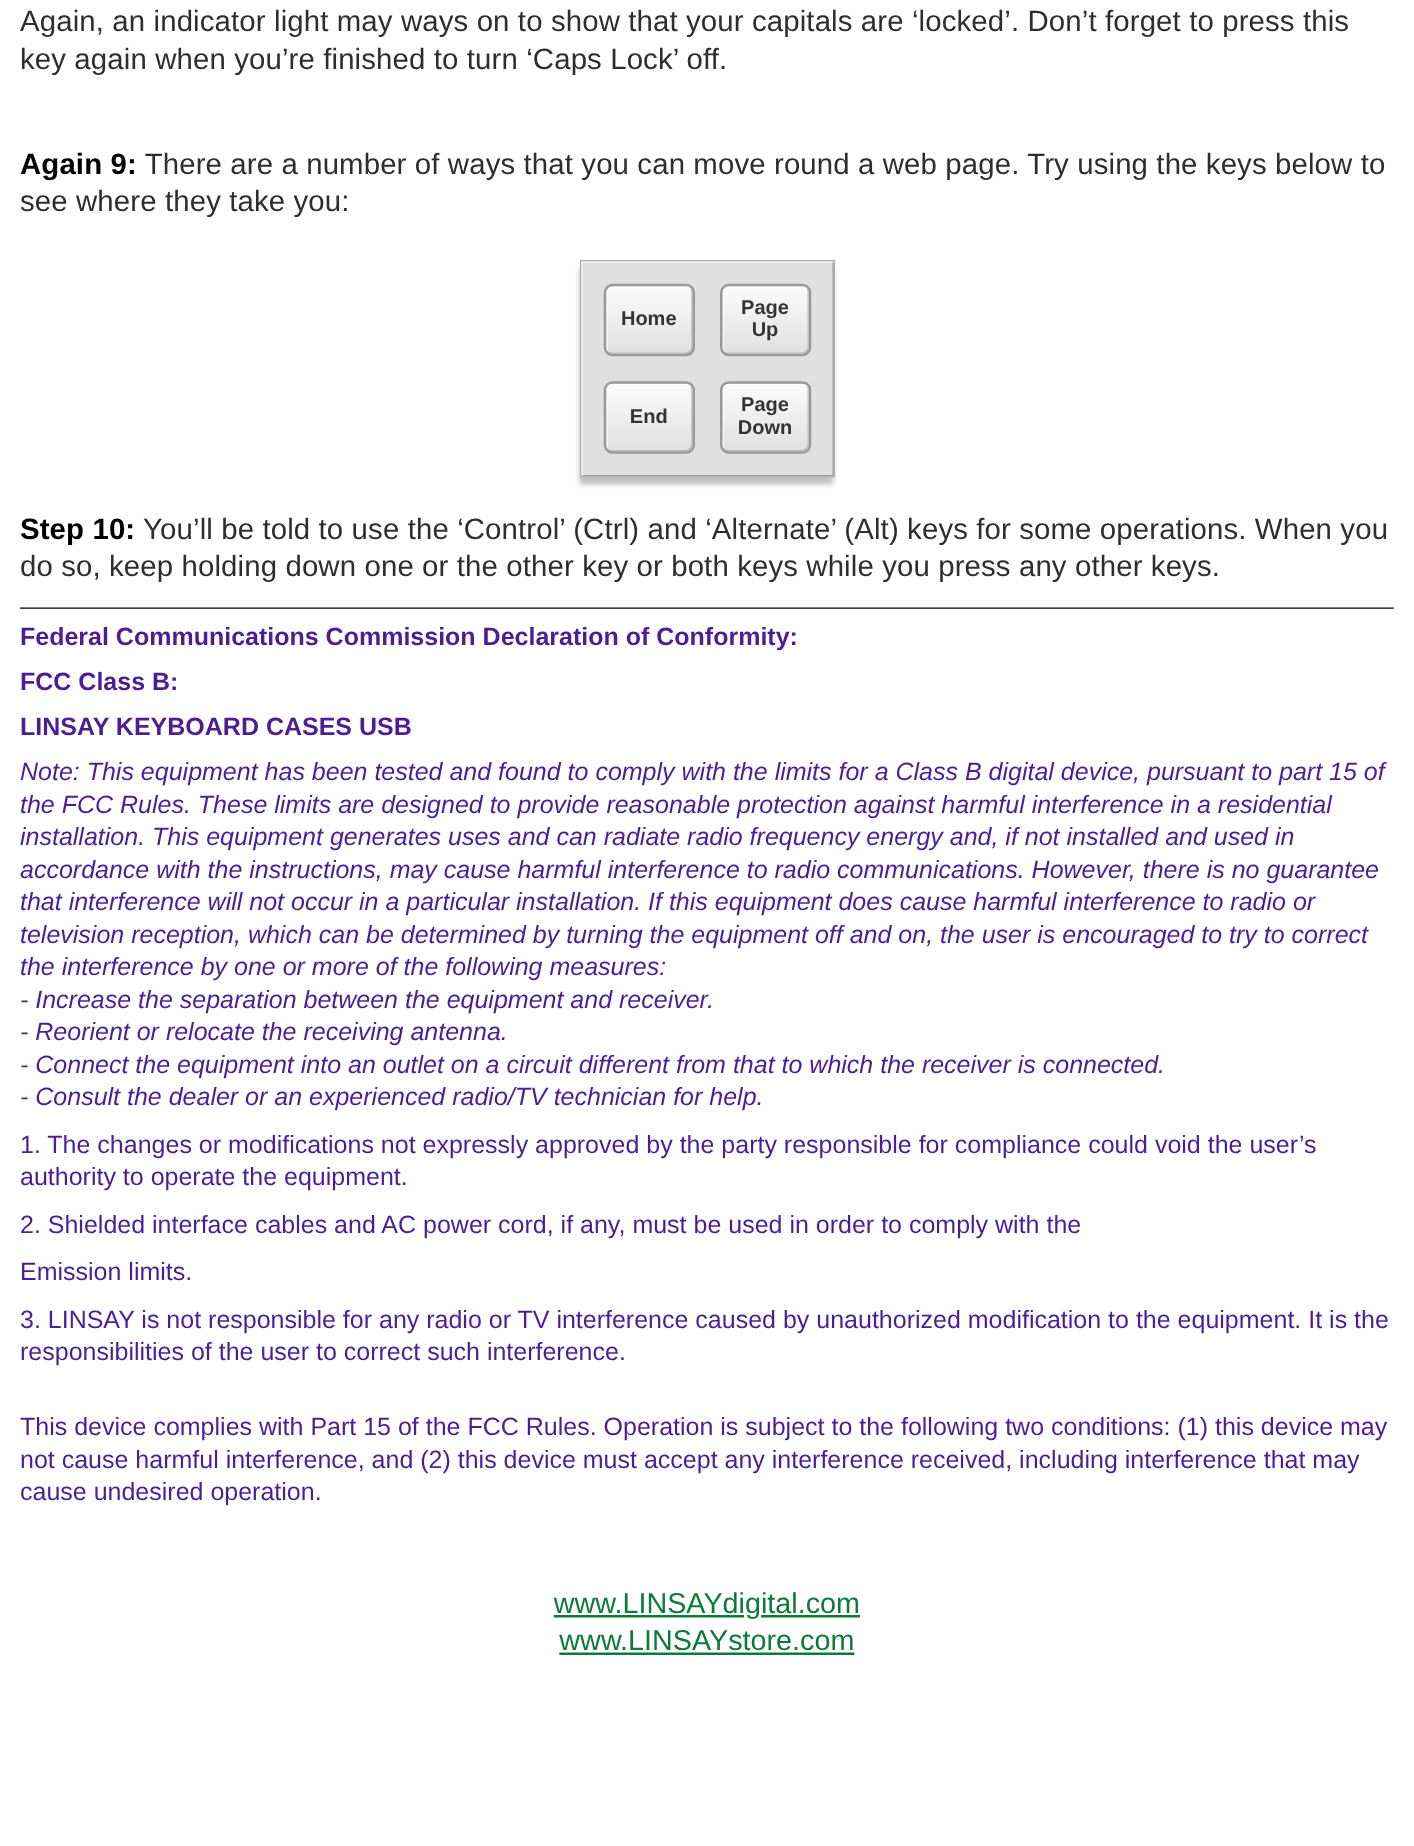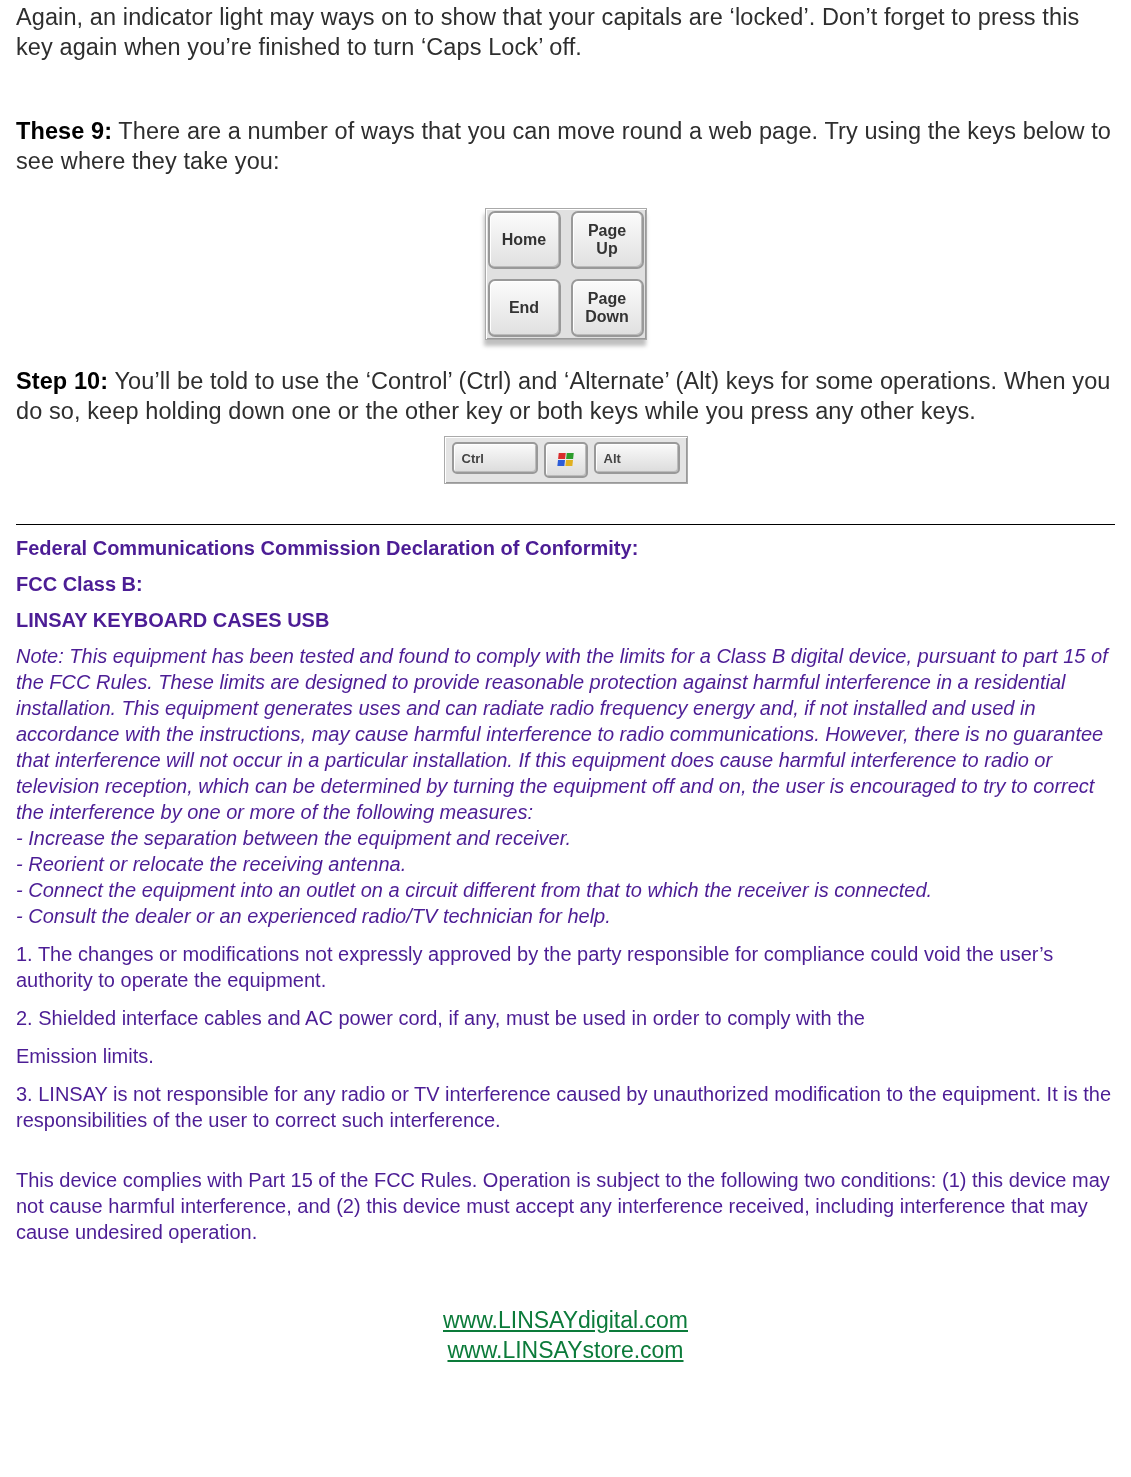--- a/index.html
+++ b/index.html
@@ -32,23 +32,23 @@
   }
   .keys-grid {
     display: flex;
     justify-content: center;
     margin: 32px auto 26px auto;
   }
   .keypad {
     display: grid;
     grid-template-columns: 73px 73px;
     grid-template-rows: 58px 58px;
-    gap: 10px;
+    gap: 20px;
     background: #e0e0e0;
-    padding: 2px;
+    padding: 18px;
     border: 1px solid #aaa;
     box-shadow: inset 1px 1px 0 #fff, inset -1px -1px 0 #999, -1px 6px 4px rgba(0,0,0,0.25);
   }
   .keycap {
     background: linear-gradient(#fbfbfb, #e0e0e0);
     border: 2px solid #999;
     border-radius: 7px;
     box-shadow: inset 1px 1px 0 #fff, inset -1px -1px 0 #bbb;
     display: flex;
     align-items: center;
@@ -130,50 +130,38 @@
   }
 </style>
 </head>
 <body>
 
 <div class="page">
 
   <p class="instr" style="margin:2px 0 54px 0;">Again, an indicator light may ways on to show that your capitals are ‘locked’. Don’t forget to press this key again when you’re finished to turn ‘Caps Lock’ off.</p>
 
   <p class="instr" style="margin:0 0 8px 0;">
-    <span class="step-label">These 9:</span><span> There are a number of ways that you can move round a web page. Try using the keys below to see where they take you:</span>
+    <span class="step-label">Again 9:</span><span> There are a number of ways that you can move round a web page. Try using the keys below to see where they take you:</span>
   </p>
 
   <div class="keys-grid">
     <div class="keypad">
       <div class="keycap">Home</div>
       <div class="keycap" style="white-space:pre-line;">Page
 Up</div>
       <div class="keycap">End</div>
       <div class="keycap" style="white-space:pre-line;">Page
 Down</div>
     </div>
   </div>
 
   <p class="instr" style="margin:0;">
     <span class="step-label">Step 10:</span><span> You’ll be told to use the ‘Control’ (Ctrl) and ‘Alternate’ (Alt) keys for some operations. When you do so, keep holding down one or the other key or both keys while you press any other keys.</span>
   </p>
 
-  <div class="modrow">
-    <div class="modkey ctrl">Ctrl</div>
-    <div class="modkey win">
-      <span class="win-icon">
-        <span></span>
-          <span></span>
-          <span></span>
-          <span></span>
-      </span>
-    </div>
-    <div class="modkey alt">Alt</div>
-  </div>
 
   <hr class="sep">
 
   <div class="fcc">
     <p class="bold" style="margin:6px 0 10px 0;">Federal Communications Commission Declaration of Conformity:</p>
     <p class="bold" style="margin:0 0 10px 0;">FCC Class B:</p>
     <p class="bold" style="margin:0 0 10px 0;">LINSAY KEYBOARD CASES USB</p>
 
     <p class="ital tight">Note: This equipment has been tested and found to comply with the limits for a Class B digital device, pursuant to part 15 of the FCC Rules. These limits are designed to provide reasonable protection against harmful interference in a residential installation. This equipment generates uses and can radiate radio frequency energy and, if not installed and used in accordance with the instructions, may cause harmful interference to radio communications. However, there is no guarantee that interference will not occur in a particular installation. If this equipment does cause harmful interference to radio or television reception, which can be determined by turning the equipment off and on, the user is encouraged to try to correct the interference by one or more of the following measures:</p>
     <p class="ital tight">- Increase the separation between the equipment and receiver.</p>

